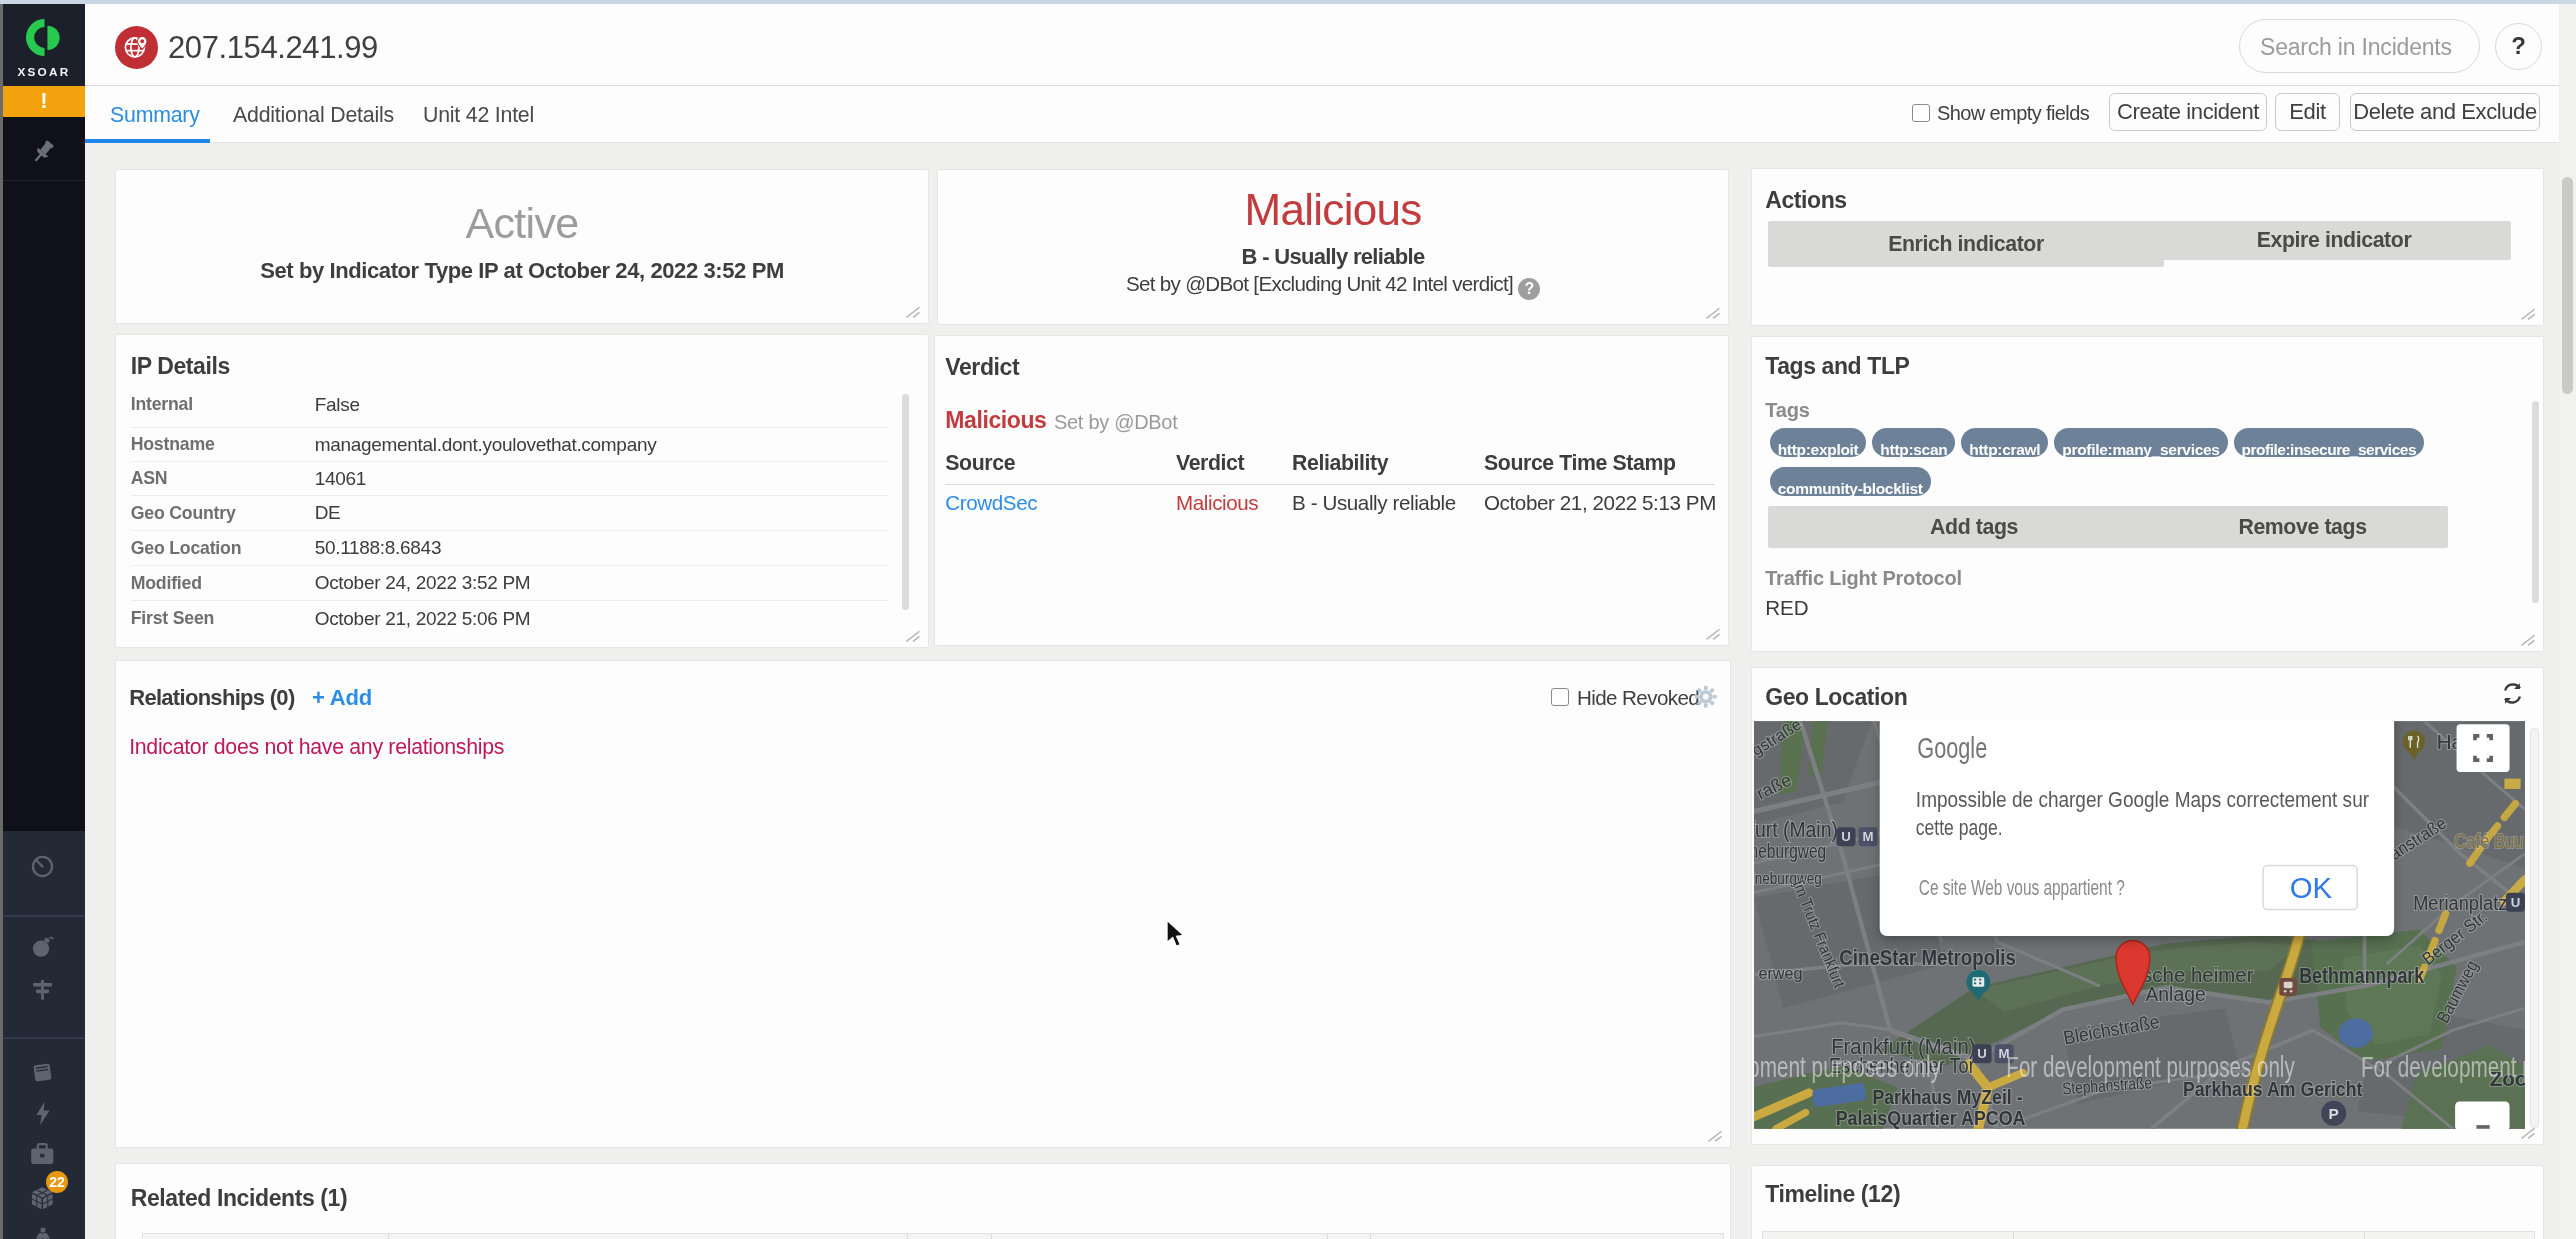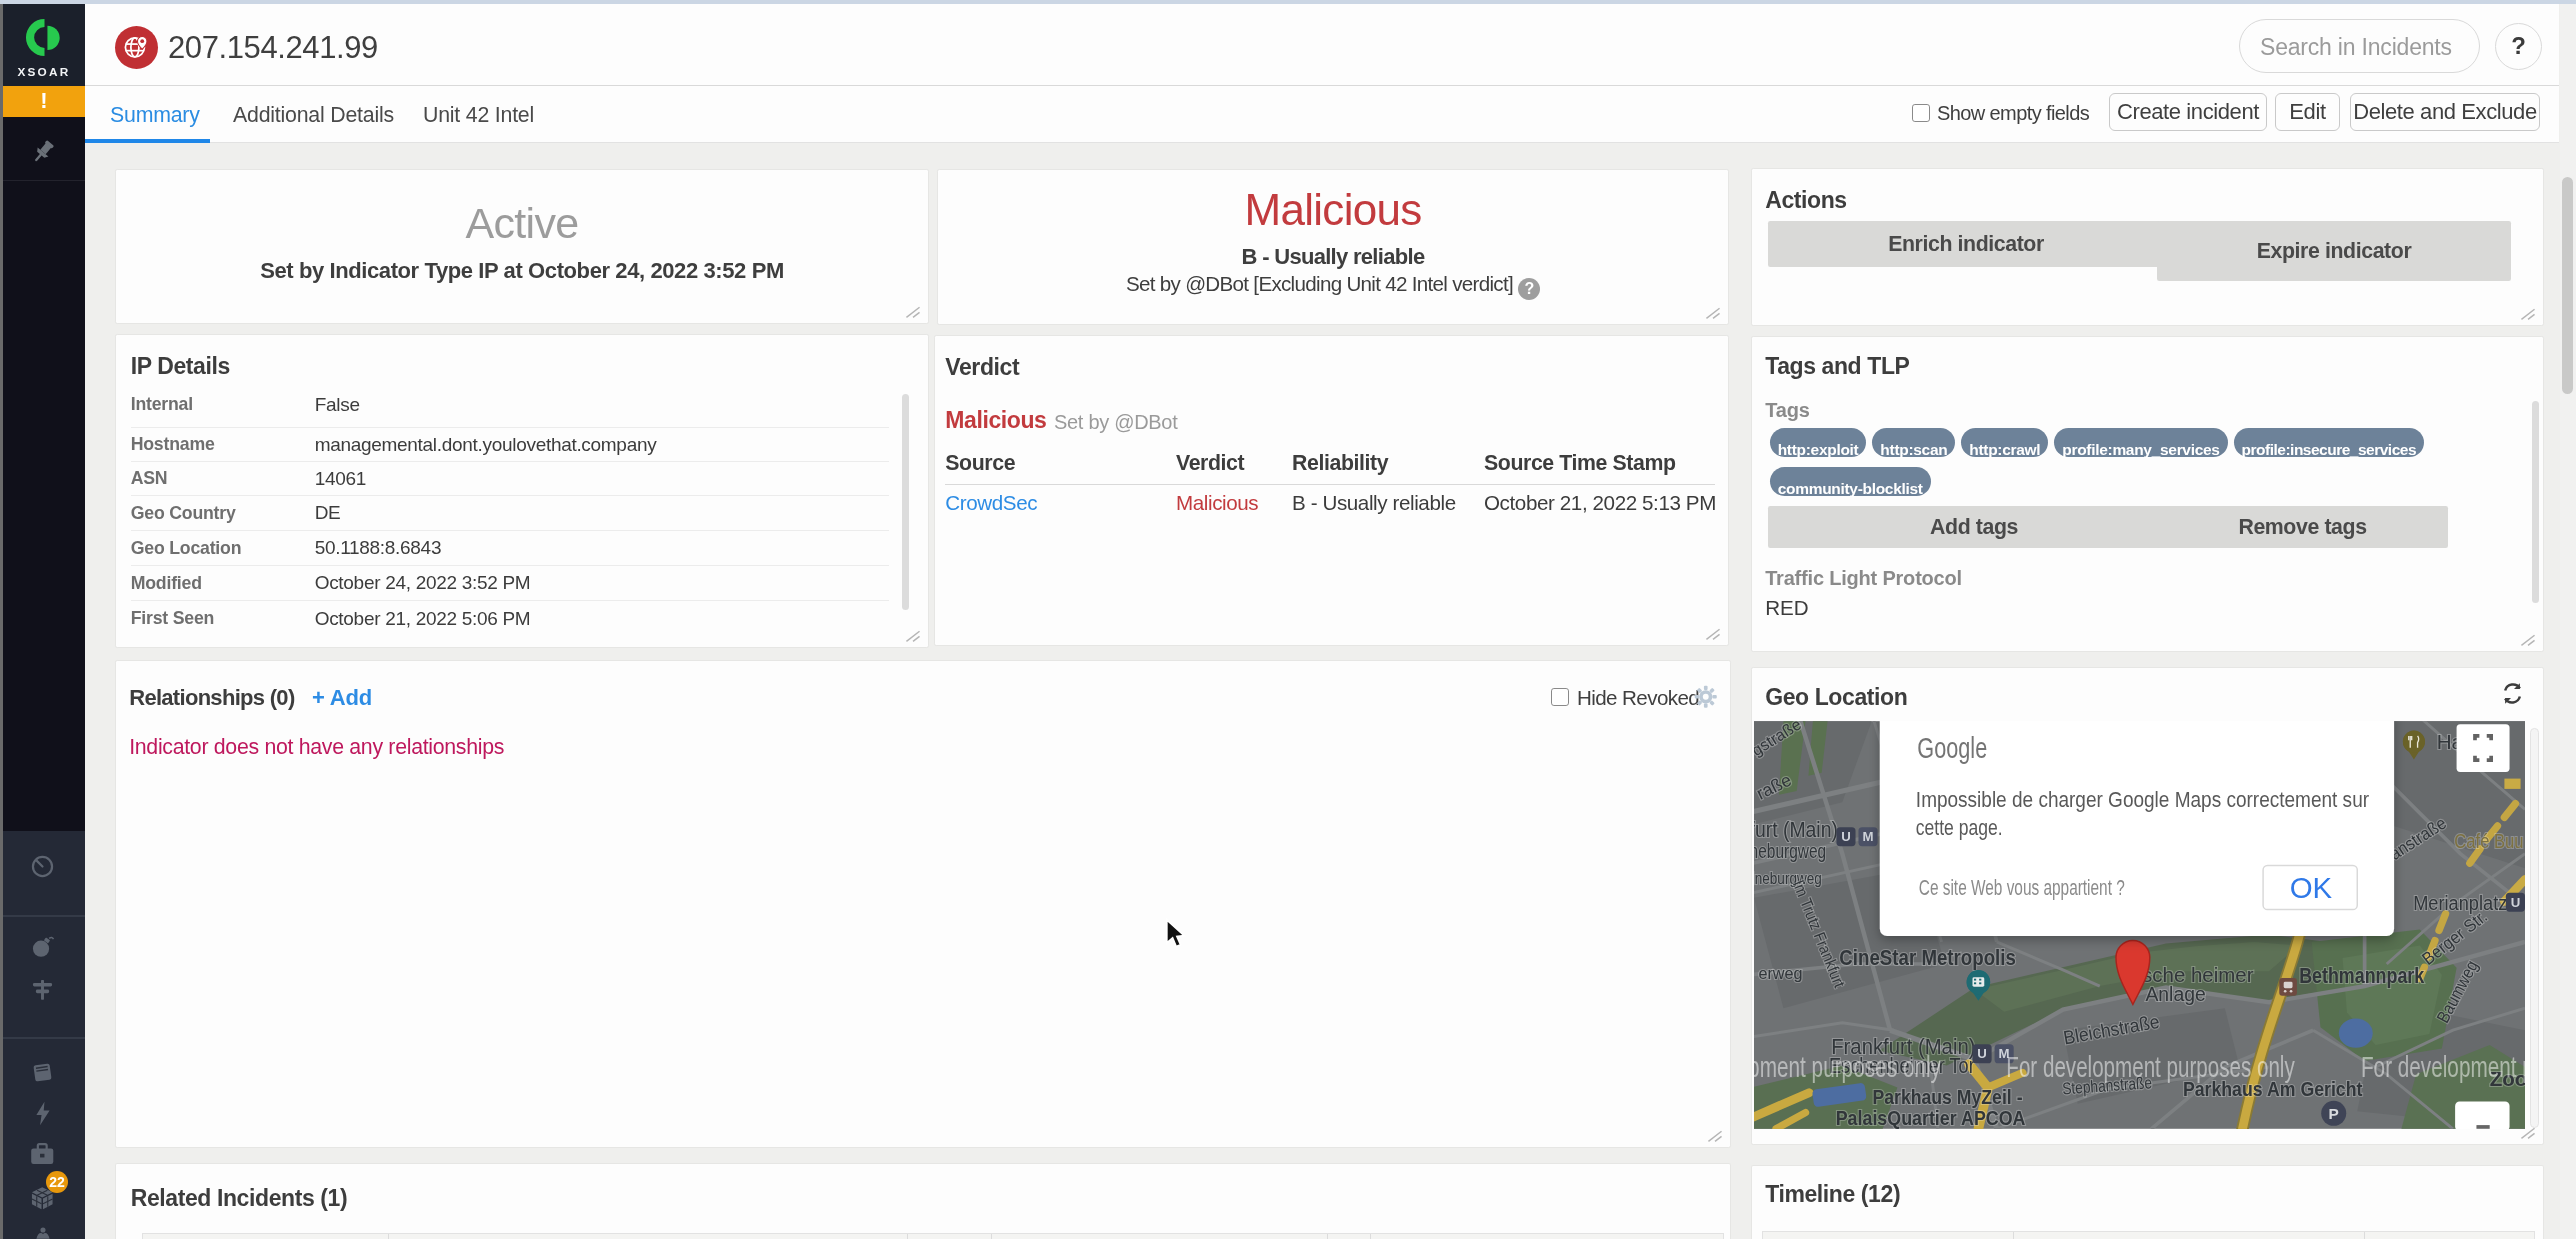--- a/index.html
+++ b/index.html
@@ -162,21 +162,21 @@
   <div class="abs nw" style="left:0;top:102px;width:100%;text-align:center;font-size:20.6px;color:#3e3e3e;letter-spacing:-0.7px;">Set by @DBot [Excluding Unit 42 Intel verdict] <span style="display:inline-block;width:22px;height:22px;border-radius:50%;background:#9e9e9e;color:#fff;font-size:16px;font-weight:bold;text-align:center;line-height:22px;vertical-align:-2.9px;">?</span></div>
   <svg class="abs" style="right:6.6px;bottom:5.2px;" width="16" height="13.2" viewBox="0 0 22 18">
       <line x1="2" y1="17" x2="20" y2="3" stroke="#b5b5b5" stroke-width="2"></line>
       <line x1="11" y1="17" x2="20" y2="10" stroke="#b5b5b5" stroke-width="2"></line>
     </svg>
 </div>
 
 <div class="card" style="left:1751px;top:168px;width:793px;height:158px;">
   <div class="ttl" style="left:13.2px;top:18.4px;">Actions</div>
   <div class="gbtn" style="left:16px;top:52px;width:396px;height:46px;">Enrich indicator</div>
-  <div class="gbtn" style="left:405px;top:52px;width:354px;height:60px;">Expire indicator</div>
+  <div class="gbtn" style="left:405px;top:52px;width:354px;height:39px;">Expire indicator</div>
   <svg class="abs" style="right:6.6px;bottom:5.2px;" width="16" height="13.2" viewBox="0 0 22 18">
       <line x1="2" y1="17" x2="20" y2="3" stroke="#b5b5b5" stroke-width="2"></line>
       <line x1="11" y1="17" x2="20" y2="10" stroke="#b5b5b5" stroke-width="2"></line>
     </svg>
 </div>
 
 <div class="card" style="left:115px;top:334px;width:814px;height:314px;">
   <div class="ttl" style="left:14.7px;top:17.7px;">IP Details</div>
   <div class="abs" style="left:14.7px;top:59px;width:758px;">
     <div style="height:34px;display:flex;align-items:flex-start;border-bottom:0.7px solid #ececec;">

